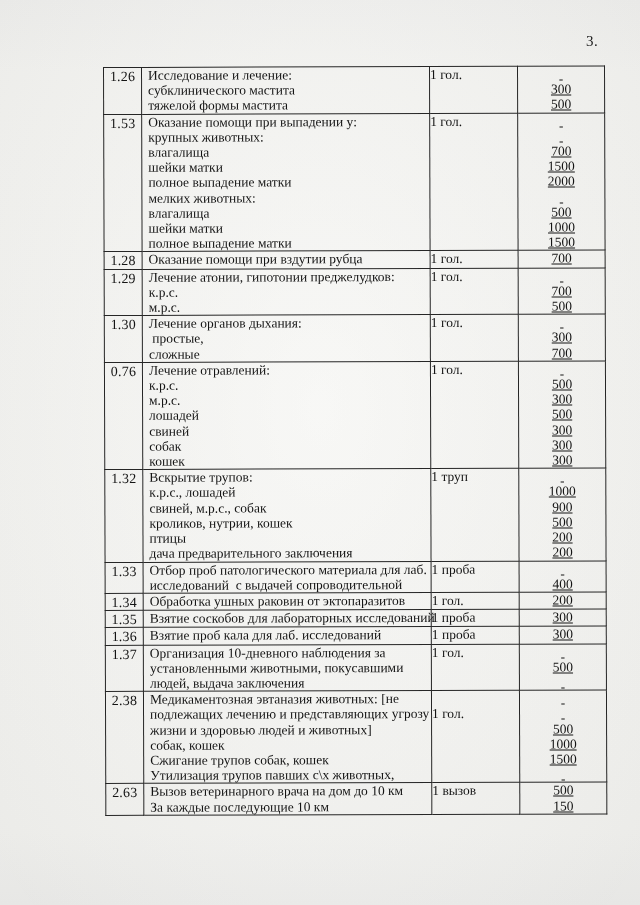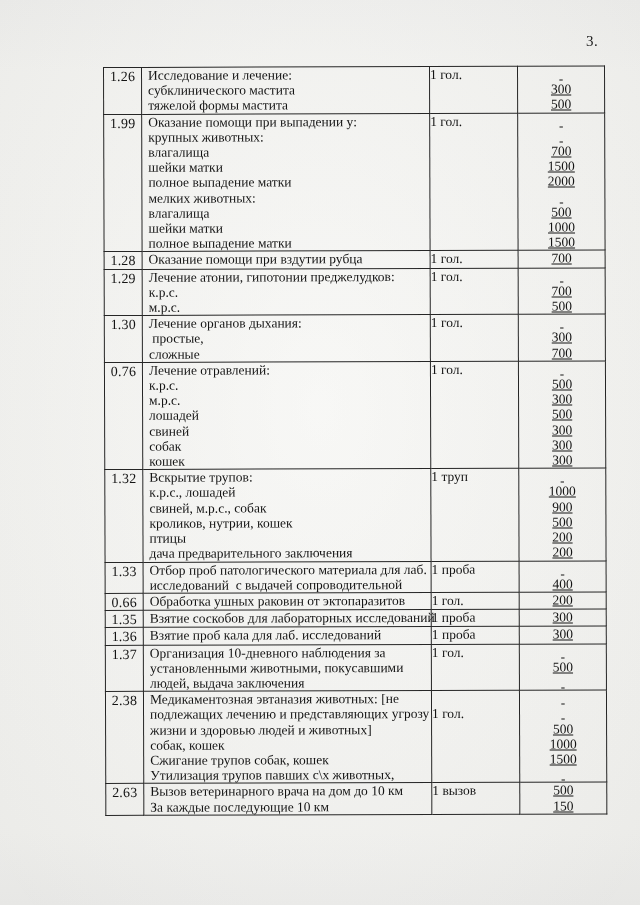--- a/index.html
+++ b/index.html
@@ -59,21 +59,21 @@
           <div class="ln">&nbsp;</div>
         </td>
         <td class="c-price">
           <div class="ln">&nbsp;</div>
           <div class="ln">300</div>
           <div class="ln">500</div>
         </td>
       </tr>
       <tr>
         <td class="c-num">
-          <div class="ln">1.99</div>
+          <div class="ln">1.53</div>
         </td>
         <td class="c-desc">
           <div class="ln">Оказание помощи при выпадении у:</div>
           <div class="ln">крупных животных:</div>
           <div class="ln">влагалища</div>
           <div class="ln">шейки матки</div>
           <div class="ln">полное выпадение матки</div>
           <div class="ln">мелких животных:</div>
           <div class="ln">влагалища</div>
           <div class="ln">шейки матки</div>
@@ -229,21 +229,21 @@
           <div class="ln">1 проба</div>
           <div class="ln">&nbsp;</div>
         </td>
         <td class="c-price">
           <div class="ln">&nbsp;</div>
           <div class="ln">400</div>
         </td>
       </tr>
       <tr>
         <td class="c-num">
-          <div class="ln">0.66</div>
+          <div class="ln">1.34</div>
         </td>
         <td class="c-desc">
           <div class="ln">Обработка ушных раковин от эктопаразитов</div>
         </td>
         <td class="c-unit">
           <div class="ln">1 гол.</div>
         </td>
         <td class="c-price">
           <div class="ln">200</div>
         </td>

